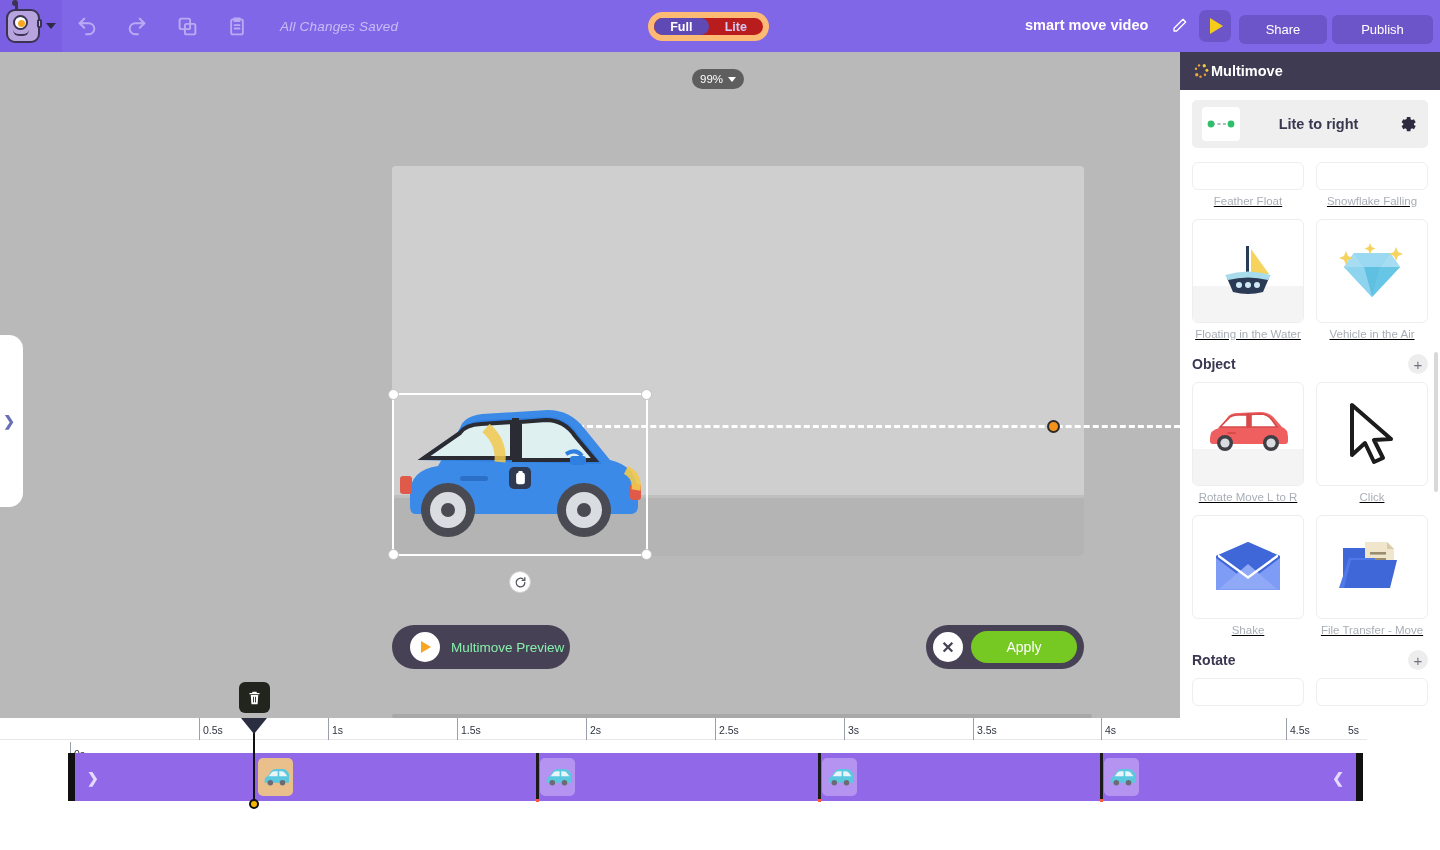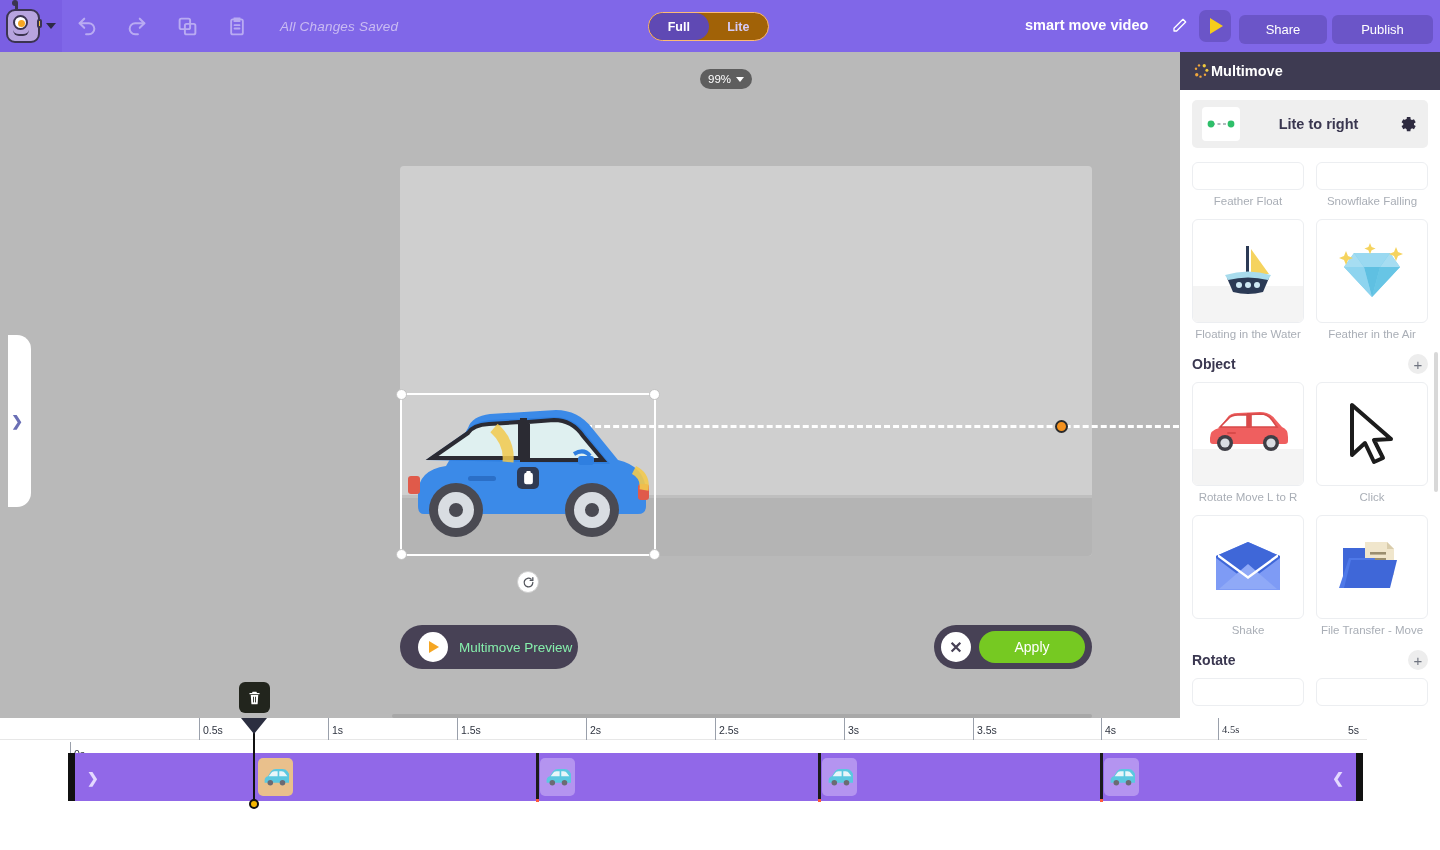--- a/index.html
+++ b/index.html
@@ -60,21 +60,21 @@
     cursor: pointer;
   }
   .tb-icon-btn svg { opacity: .45; }
   .saved-text {
     margin-left: 18px; font-style: italic; font-size: 13.5px;
     color: #c9bbf2; letter-spacing: .2px;
   }
   .seg-wrap {
     position: absolute; left: 648px; top: 12px;
     width: 121px; height: 29px; border-radius: 15px;
-    background: #a16207; border: 1px solid #fdba74;
+    background: #b91c1c; border: 6px solid #fdba74;
     display: flex; overflow: hidden;
   }
   .seg {
     flex: 1; display: flex; align-items: center; justify-content: center;
     font-size: 12.5px; font-weight: bold; color: #d6cbf7; cursor: pointer;
   }
   .seg.active { background: #5f49b4; color: #ffffff; border-radius: 14px; }
   .proj-title {
     position: absolute; left: 1025px; top: 17px;
     font-size: 14.5px; font-weight: bold; color: #ffffff;
@@ -93,21 +93,21 @@
   .pill-btn {
     position: absolute; top: 15px; height: 29px; border-radius: 6px;
     background: #6b55c8; color: #fff; font-size: 13px;
     display: flex; align-items: center; justify-content: center; cursor: pointer;
   }
   .btn-share { left: 1239px; width: 88px; }
   .btn-publish { left: 1332px; width: 101px; }
 
   
   .stage {
-    position: absolute; left: 8px; top: 52px; width: 1180px; height: 666px;
+    position: absolute; left: 0; top: 52px; width: 1180px; height: 666px;
     background: #b9b9b9; overflow: hidden;
   }
   .zoom-chip {
     position: absolute; left: 692px; top: 17px; width: 52px; height: 20px;
     background: #5e5e5e; border-radius: 10px; color: #fff; font-size: 11.5px;
     display: flex; align-items: center; justify-content: center; gap: 5px;
     cursor: pointer;
   }
   .zoom-chip .cd {
     width: 0; height: 0; border-left: 4px solid transparent;
@@ -224,20 +224,21 @@
   .rp-sub .lbl {
     flex: 1; text-align: center; font-size: 14.5px; font-weight: bold; color: #3a3750;
   }
   .rp-scroll {
     position: absolute; left: 0; top: 110px; width: 260px; height: 612px;
     overflow: hidden;
   }
   .grid2 {
     display: grid; grid-template-columns: 1fr 1fr; gap: 8px 12px;
     padding: 0 12px;
+    text-decoration: underline;
   }
   .tile { cursor: pointer; }
   .tile .box {
     height: 104px; border: 1px solid #eceef1; border-radius: 6px;
     background: #fff; display: flex; align-items: center; justify-content: center;
     position: relative; overflow: hidden;
   }
   .tile .box.cut { height: 28px; }
   .tile .cap {
     text-align: center; font-size: 11.5px; color: #a9aeb6; margin-top: 5px;
@@ -533,21 +534,21 @@
               <path d="M54 14 L64 28 L44 28 Z" fill="#a6ddf2"></path>
               <path d="M28 28 L44 28 L36 58 Z" fill="#5fc0e2"></path>
               <path d="M8 28 L28 28 L36 58 Z" fill="#8ed4ef"></path>
               <path d="M44 28 L64 28 L36 58 Z" fill="#67c5e5"></path>
               <path d="M18 14 L28 28 L44 28 L54 14 Z" fill="#9ad9f1"></path>
               <path d="M10 12 l2 5 5 2 -5 2 -2 5 -2 -5 -5 -2 5 -2z" fill="#f5d35e"></path>
               <path d="M60 8 l2 5 5 2 -5 2 -2 5 -2 -5 -5 -2 5 -2z" fill="#f5d35e"></path>
               <path d="M34 4 l1.6 4 4 1.6 -4 1.6 -1.6 4 -1.6 -4 -4 -1.6 4 -1.6z" fill="#f5d35e"></path>
             </svg>
           </div>
-          <div class="cap">Feather in the Air</div>
+          <div class="cap">Vehicle in the Air</div>
         </div>
       </div>
 
       <div class="sec-head">
         <span class="t">Object</span>
         <span class="plus-circ">+</span>
       </div>
       <div class="grid2">
         <div class="tile">
           <div class="box">
@@ -629,21 +630,21 @@
       <div class="tl-scroll-top"></div>
       <div class="tick" style="left:70px;margin-top:24px;">0s</div>
       <div class="tick" style="left:199px;">0.5s</div>
       <div class="tick" style="left:328px;">1s</div>
       <div class="tick" style="left:457px;">1.5s</div>
       <div class="tick" style="left:586px;">2s</div>
       <div class="tick" style="left:715px;">2.5s</div>
       <div class="tick" style="left:844px;">3s</div>
       <div class="tick" style="left:973px;">3.5s</div>
       <div class="tick" style="left:1101px;">4s</div>
-      <div class="tick" style="left:1218px;font-family:Liberation Serif, serif;">4.5s</div>
+      <div class="tick" style="left:1286px;">4.5s</div>
       <div class="tick notick" style="left:1345px;">5s</div>
     </div>
 
     <div class="track">
       <span class="cap-l"></span>
       <span class="cap-r"></span>
       <span class="arr l">❯</span>
       <span class="arr r">❮</span>
 
       <span class="kf-div" style="left:468px;"></span>

